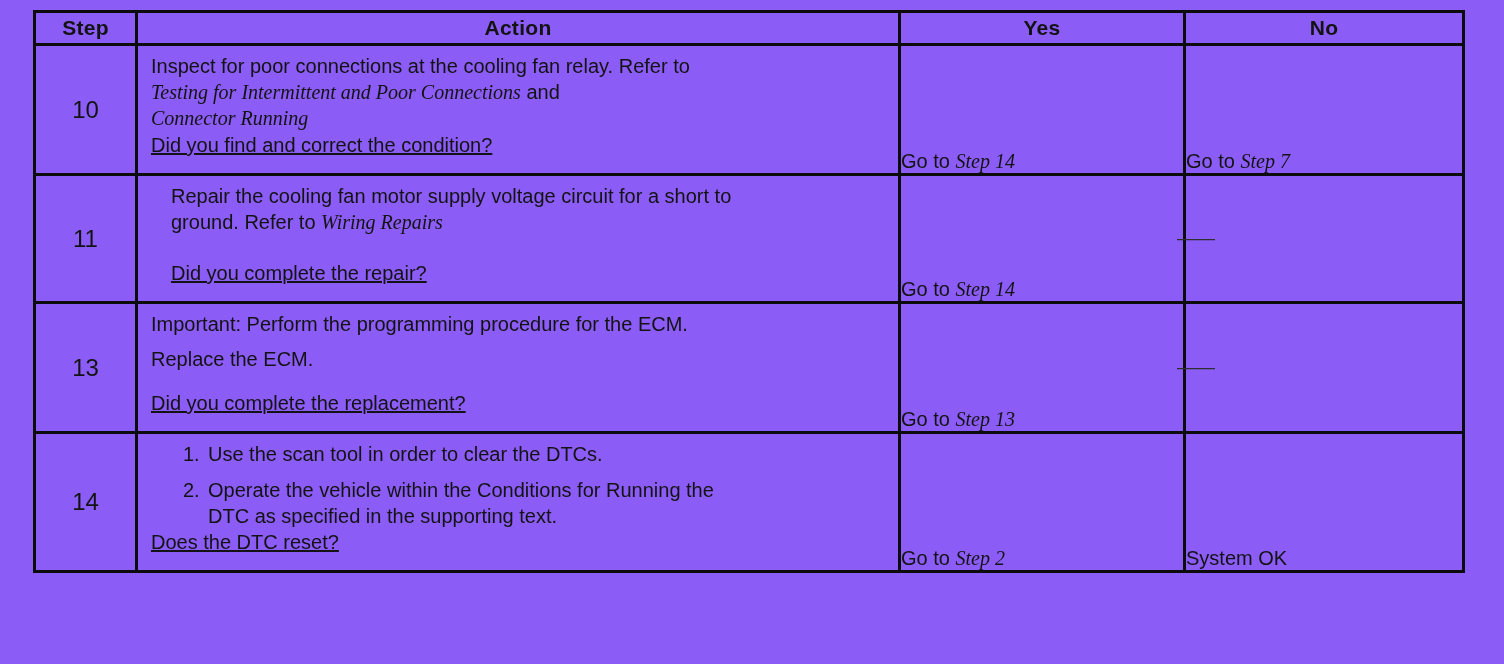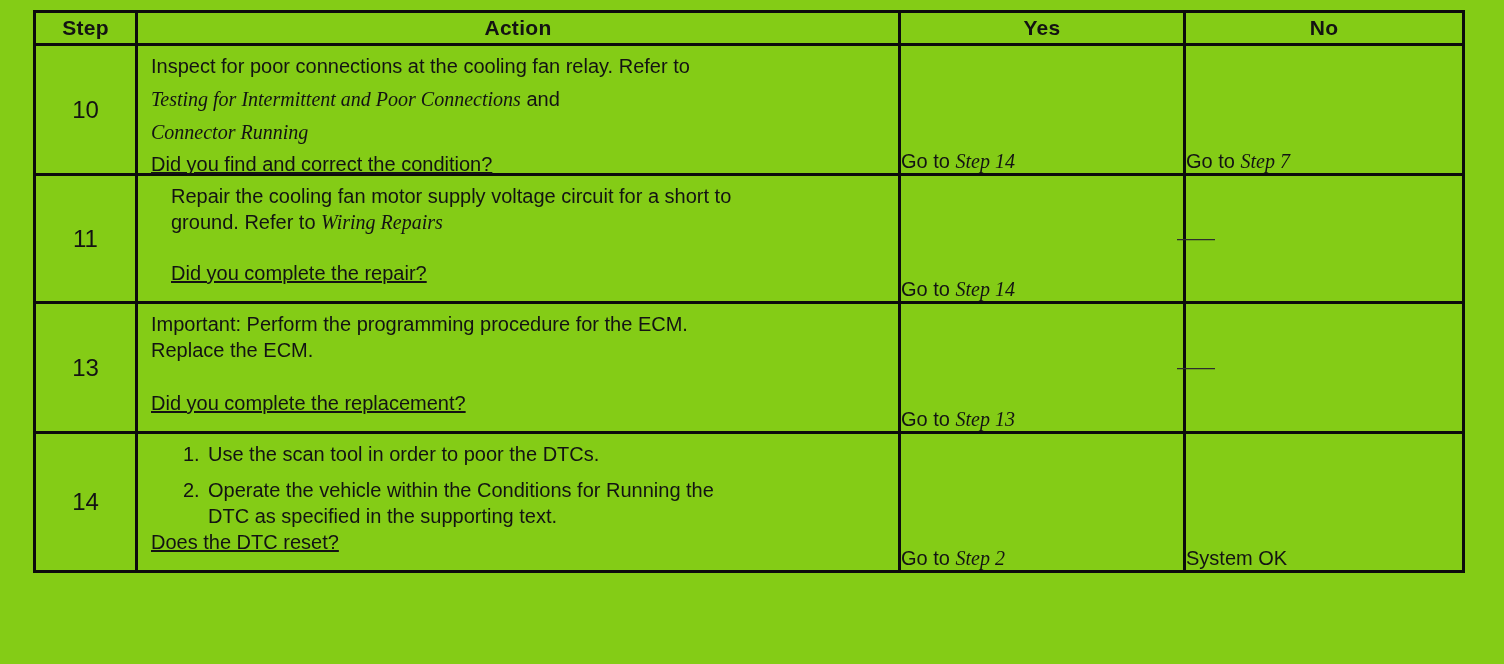--- a/index.html
+++ b/index.html
@@ -4,21 +4,21 @@
 <style>
   * { box-sizing: border-box; }
   html, body { margin: 0; padding: 0; }
   body {
     width: 1504px; height: 664px;
     background: #ffffff;
     font-family: "Liberation Sans", sans-serif;
     color: #131313;
     overflow: hidden;
   }
-  .sheet { position: relative; width: 1504px; height: 664px; background: #84cc16; }
+  .sheet { position: relative; width: 1504px; height: 664px; background: #8b5cf6; }
 
   table.steps {
     position: absolute; left: 33px; top: 10px;
     width: 1429px;
     border-collapse: collapse;
     table-layout: fixed;
   }
   table.steps th, table.steps td {
     border: 3px solid #0c0c0c;
     padding: 0;
@@ -83,21 +83,21 @@
         <th>Step</th>
         <th>Action</th>
         <th>Yes</th>
         <th>No</th>
       </tr>
     </thead>
     <tbody>
         <tr style="height: 130px;">
           <td class="step-cell">10</td>
           <td class="action-cell">
-            <div class="action-wrap" style="height: 119px; gap: 7px;">
+            <div class="action-wrap" style="height: 119px;">
               <div class="action-line"><span>Inspect for poor connections at the cooling fan relay. Refer to</span></div>
               <div class="action-line"><span class="it">Testing for Intermittent and Poor Connections</span><span> and</span></div>
               <div class="action-line"><span class="it">Connector Running</span></div>
               <div class="action-question">Did you find and correct the condition?</div>
             </div>
           </td>
           <td class="result-cell"><span><span>Go to </span><span class="it">Step 14</span></span></td>
           <td class="result-cell"><span><span>Go to </span><span class="it">Step 7</span></span></td>
         </tr>
         <tr style="height: 128px;">
@@ -110,34 +110,34 @@
             </div>
           </td>
           <td class="result-cell"><span><span>Go to </span><span class="it">Step 14</span></span></td>
           <td class="result-cell dash-cell"><span class="dash">—</span></td>
         </tr>
         <tr style="height: 130px;">
           <td class="step-cell">13</td>
           <td class="action-cell">
             <div class="action-wrap" style="height: 119px;">
               <div class="action-line"><span class="bd">Important:</span><span> Perform the programming procedure for the ECM.</span></div>
-              <div class="action-line" style=""><span>Replace the ECM.</span></div>
+              <div class="action-line" style="margin-top: 9px;"><span>Replace the ECM.</span></div>
               <div class="action-question">Did you complete the replacement?</div>
             </div>
           </td>
           <td class="result-cell"><span><span>Go to </span><span class="it">Step 13</span></span></td>
           <td class="result-cell dash-cell"><span class="dash">—</span></td>
         </tr>
         <tr style="height: 139px;">
           <td class="step-cell">14</td>
           <td class="action-cell">
             <div class="action-wrap" style="height: 128px;">
               <div class="action-line list-item">
                 <span class="marker">1.</span>
-                <span class="li-body"><span>Use the scan tool in order to poor the DTCs.</span></span>
+                <span class="li-body"><span>Use the scan tool in order to clear the DTCs.</span></span>
               </div>
               <div class="action-line list-item" style="margin-top: 10px;">
                 <span class="marker">2.</span>
                 <span class="li-body"><span>Operate the vehicle within the Conditions for Running the</span><br><span>DTC as specified in the supporting text.</span></span>
               </div>
               <div class="action-question">Does the DTC reset?</div>
             </div>
           </td>
           <td class="result-cell"><span><span>Go to </span><span class="it">Step 2</span></span></td>
           <td class="result-cell"><span><span>System OK</span></span></td>

